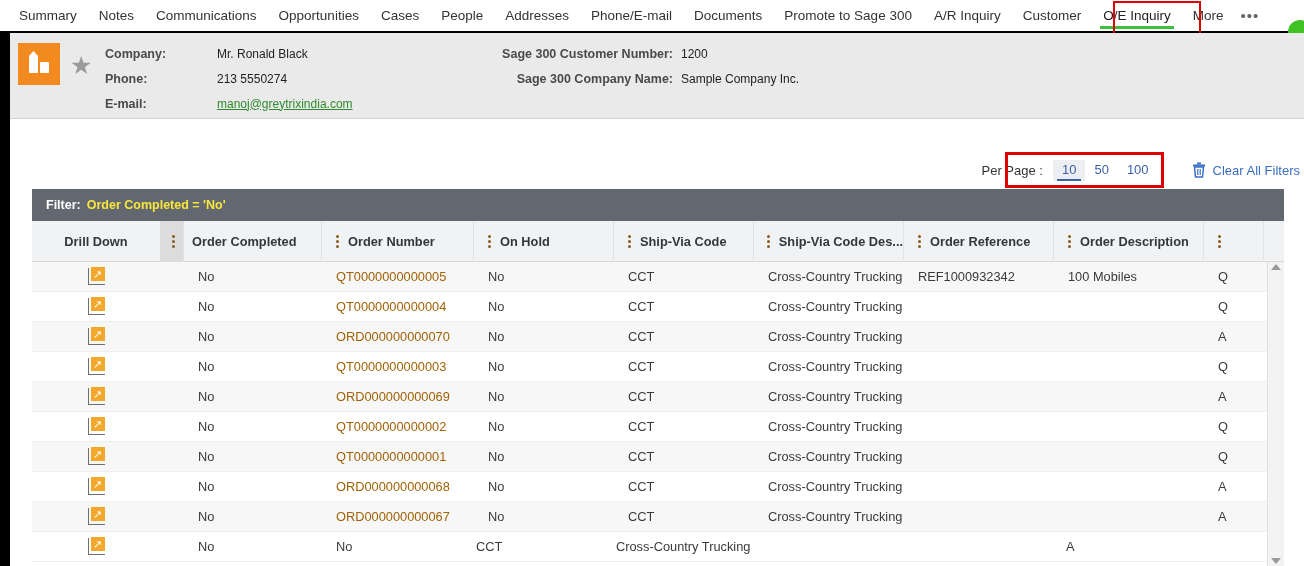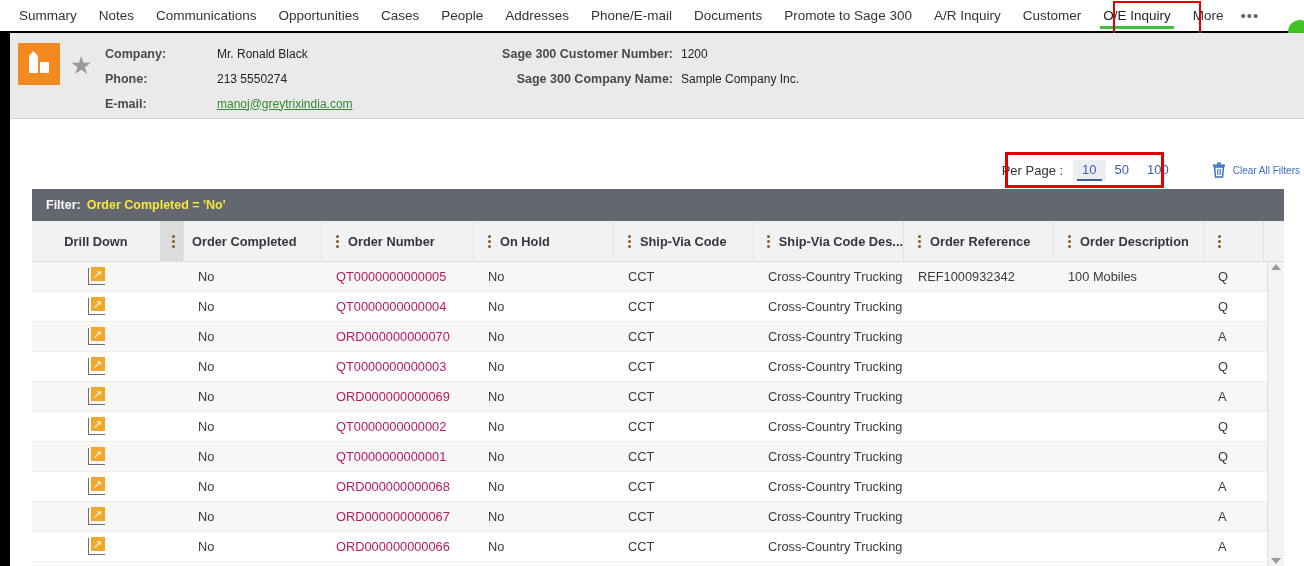--- a/index.html
+++ b/index.html
@@ -145,21 +145,21 @@
   }
   .clear-filters {
     display: flex; align-items: center;
     margin-left: 24px; margin-right: 4px;
     cursor: pointer;
   }
   .trash-icon {
     width: 14px; height: 16px; margin-right: 7px;
     position: relative;
   }
-  .clear-label { font-size: 10px; color: #3b6fc4; }
+  .clear-label { font-size: 13px; color: #3b6fc4; }
 
   
   .filterbar {
     position: absolute; left: 22px; top: 70px;
     width: 1252px; height: 32px;
     background: #63676f;
     display: flex; align-items: center;
     padding-left: 14px;
   }
   .filter-key { font-size: 12.5px; color: #ffffff; font-weight: bold; margin-right: 6px; }
@@ -203,21 +203,21 @@
     border-bottom: 1px solid #eeeeee;
   }
   .row.odd { background: #f7f7f7; }
   .row.even { background: #ffffff; }
   .cell {
     height: 30px; display: flex; align-items: center;
     font-size: 12.8px; color: #3a3a3a;
     padding-left: 14px;
     white-space: nowrap; overflow: hidden;
   }
-  .cell.link { color: #be185d; cursor: pointer; }
+  .cell.link { color: #a16207; cursor: pointer; }
   .cell.drill { justify-content: center; padding-left: 0; cursor: pointer; }
 
   
   .drill-icon {
     width: 17px; height: 17px; position: relative;
     border-left: 1.5px solid #6f6f6f;
     border-bottom: 1.5px solid #6f6f6f;
   }
   .drill-icon .sq {
     position: absolute; left: 2px; top: -1px;
@@ -590,21 +590,20 @@
           </div>
           <div class="row even">
             <div class="cell drill c-drill">
               <span class="drill-icon">
                 <span class="sq"></span>
                 <span class="arr">↗</span>
               </span>
             </div>
             <div class="cell c-kebab"></div>
             <div class="cell c-comp">No</div>
-            <div class="cell c-num link">ORD000000000066</div>
             <div class="cell c-hold">No</div>
             <div class="cell c-ship">CCT</div>
             <div class="cell c-shipd">Cross-Country Trucking ...</div>
             <div class="cell c-ref"></div>
             <div class="cell c-desc"></div>
             <div class="cell c-last">A</div>
           </div>
         </div>
 
       <div class="vscroll">

